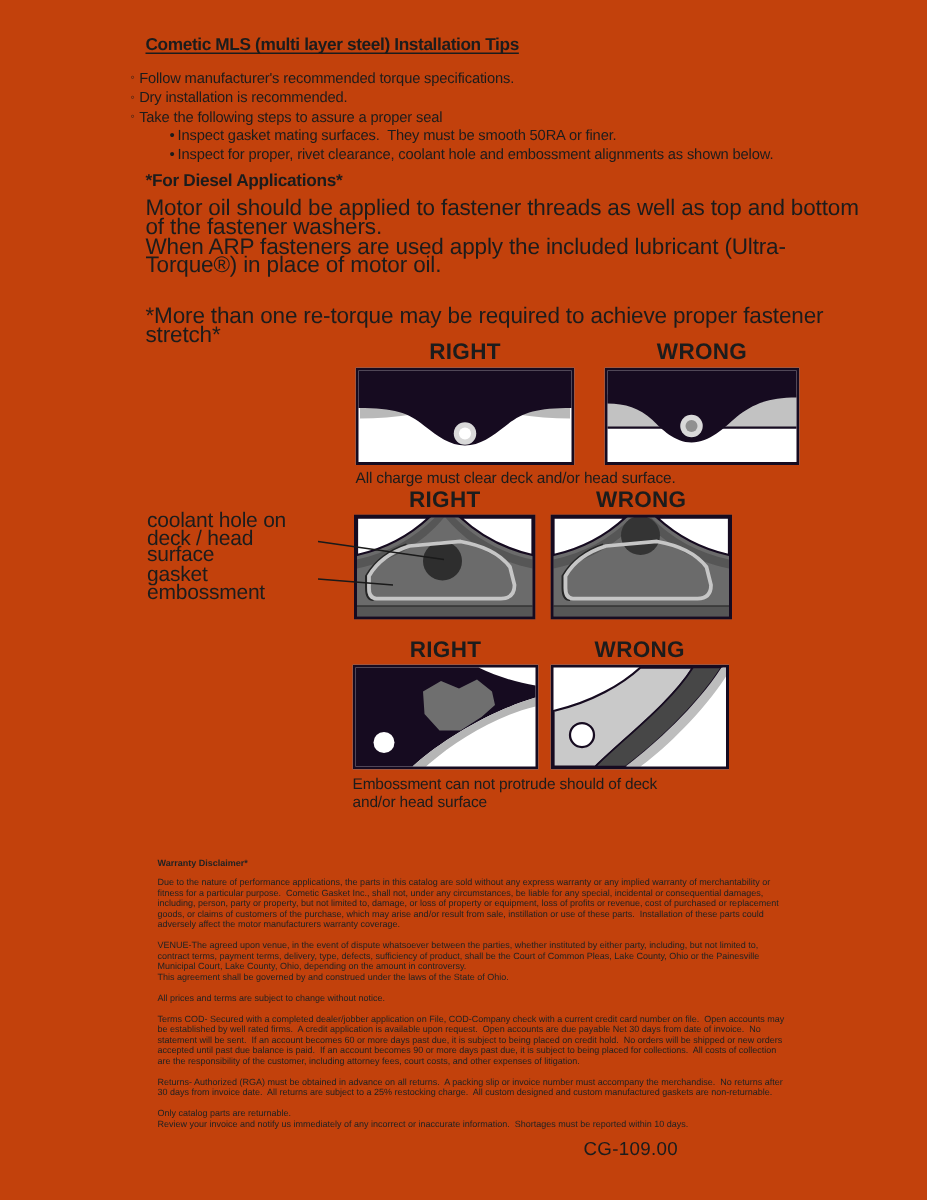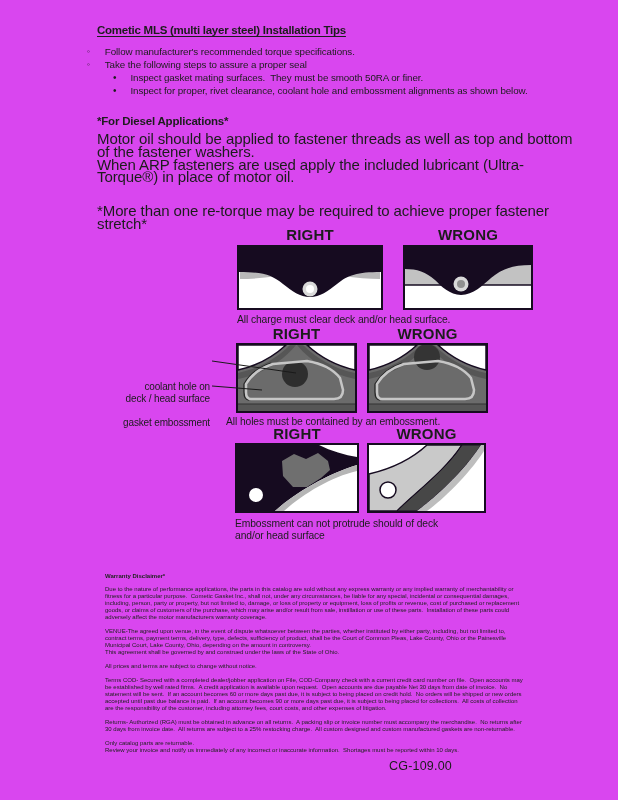--- a/index.html
+++ b/index.html
@@ -1,67 +1,68 @@
 <!DOCTYPE html>
 <html><head>
 <meta charset="utf-8">
 <style>
   html,body { margin:0; padding:0; background:#fff; }
   .page {
-    position:relative; width:618px; height:800px; background:#d946ef;
+    position:relative; width:618px; height:800px; background:#c2410c;
     font-family:"Liberation Sans", sans-serif; color:#1c1c1c; overflow:hidden;
   }
   .title {
     position:absolute; left:97px; top:24px; margin:0;
     font-size:11.5px; font-weight:bold; letter-spacing:-0.25px;
     text-decoration:underline; text-underline-offset:2px;
   }
   .tips { position:absolute; left:87px; top:45px; margin:0; padding:0; list-style:none;
           font-size:9.8px; letter-spacing:-0.1px; }
   .tips li { height:13px; line-height:13px; }
   .tips li.sub { padding-left:26px; }
   .bul  { display:inline-block; font-size:8px; margin-right:3px; vertical-align:1px; }
   .bul2 { display:inline-block; font-size:10px; margin-right:2px; }
-  .tip-text { white-space:pre-wrap;margin-left:12px; }
+  .tip-text { white-space:pre-wrap; }
   .diesel-h { position:absolute; left:97px; top:115px; margin:0;
               font-size:11.5px; font-weight:bold; letter-spacing:-0.2px; }
   .bodytext { position:absolute; left:97px; width:485px; margin:0;
               font-size:15px; line-height:12.8px; letter-spacing:-0.1px; white-space:pre-wrap; }
   .p1 { top:133px; } .p2 { top:165px; } .note { top:205px; }
   .fig-label { position:absolute; height:16px; line-height:16px; text-align:center;
                font-size:15px; font-weight:bold; letter-spacing:0.2px; }
   .lb1r { left:237px; top:227px; width:146px; } .lb1w { left:403px; top:227px; width:130px; }
   .lb2r { left:236px; top:326px; width:121px; } .lb2w { left:367px; top:326px; width:121px; }
   .lb3r { left:235px; top:426px; width:124px; } .lb3w { left:367px; top:426px; width:119px; }
   .fig { position:absolute; }
   .f1r { left:237px; top:245px; } .f1w { left:403px; top:245px; }
   .f2r { left:236px; top:343px; } .f2w { left:367px; top:343px; }
   .f3r { left:235px; top:443px; } .f3w { left:367px; top:443px; }
   .caption { position:absolute; font-size:10.3px; letter-spacing:-0.1px;
              line-height:12px; white-space:pre-line; }
   .cap1 { left:237px; top:314px; } .cap2 { left:226px; top:416px; } .cap3 { left:235px; top:518px; }
-  .ann { position:absolute; left:98px; width:112px; text-align:right;
-         font-size:10px; line-height:11.5px; letter-spacing:-0.15px; white-space:pre-line;margin-top:40px; }
+  .ann { position:absolute; left:98px; width:112px; text-align:left;
+         font-size:14px; line-height:11.5px; letter-spacing:-0.15px; white-space:pre-line; }
   .ann1 { top:341px; } .ann2 { top:377px; }
   .leader { position:absolute; left:205px; top:340px; }
   .legal { position:absolute; left:105px; top:573px; width:505px;
            font-size:6px; line-height:7.1px; color:#222; }
   .legal-h { font-weight:bold; margin:0 0 5.5px 0; }
   .legal p { margin:0 0 6.8px 0; white-space:pre-wrap; }
   .footer-code { position:absolute; left:389px; top:759px; font-size:12.5px; letter-spacing:0.2px;text-align:right; }
 </style>
 </head>
 <body>
 
 <div class="page">
 
   <h1 class="title">Cometic MLS (multi layer steel) Installation Tips</h1>
 
   <ul class="tips">
     <li><span class="bul">◦</span><span class="tip-text">Follow manufacturer's recommended torque specifications.</span></li>
+    <li><span class="bul">◦</span><span class="tip-text">Dry installation is recommended.</span></li>
     <li><span class="bul">◦</span><span class="tip-text">Take the following steps to assure a proper seal</span></li>
     <li class="sub"><span class="bul2">•</span><span class="tip-text">Inspect gasket mating surfaces.  They must be smooth 50RA or finer.</span></li>
     <li class="sub"><span class="bul2">•</span><span class="tip-text">Inspect for proper, rivet clearance, coolant hole and embossment alignments as shown below.</span></li>
   </ul>
 
   <h2 class="diesel-h">*For Diesel Applications*</h2>
   <p class="bodytext p1">Motor oil should be applied to fastener threads as well as top and bottom of the fastener washers.
 When ARP fasteners are used apply the included lubricant (Ultra-Torque®) in place of motor oil.</p>
   <p class="bodytext note">*More than one re-torque may be required to achieve proper fastener stretch*</p>
 
@@ -123,21 +124,20 @@
     <path d="M13 57 Q8 57 8 49 L8 41 Q17 26 35 20" fill="none" stroke="#262626" stroke-width="1.3"></path>
     <path d="M15 56 Q10 56 10 49 L10 41 Q18 27 37 21 L71 18 Q94 22 104 35 L107 47 Q107 56 98 56 Z" fill="none" stroke="#c6c6c6" stroke-width="2.5"></path>
     <rect x="1" y="1" width="119" height="68" fill="none" stroke="#160b20" stroke-width="2"></rect>
   </svg>
 
   <svg class="leader" width="100" height="60" viewBox="0 0 100 60">
     <line x1="7" y1="21" x2="91" y2="33" stroke="#1a1a1a" stroke-width="1"></line>
     <line x1="7" y1="46" x2="57" y2="50" stroke="#1a1a1a" stroke-width="1"></line>
   </svg>
 
-  <div class="caption cap2">All holes must be contained by an embossment.</div>
 
   <div class="fig-label lb3r">RIGHT</div>
   <div class="fig-label lb3w">WRONG</div>
 
   <svg class="fig f3r" width="124" height="70" viewBox="0 0 124 70">
     <rect width="124" height="70" fill="#ffffff"></rect>
     <path d="M2 2 L84 2 C96 8 110 12 122 14 L122 22 C92 31 60 50 40 68 L2 68 Z" fill="#160b20"></path>
     <path d="M47 18 L59 11 L71 16 L83 10 L93 18 L95 27 L86 35 L72 44 L58 44 L48 33 Z" fill="#6f6f6f"></path>
     <path d="M122 22 C92 31 60 50 40 68 L49 68 C68 51 96 34 122 28 Z" fill="#b5b5b5"></path>
     <circle cx="21" cy="52" r="7" fill="#ffffff"></circle>

